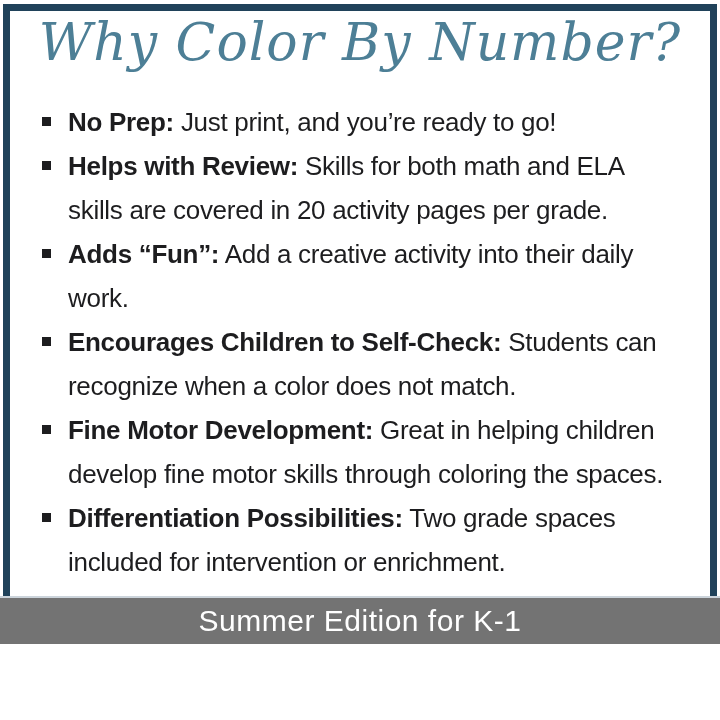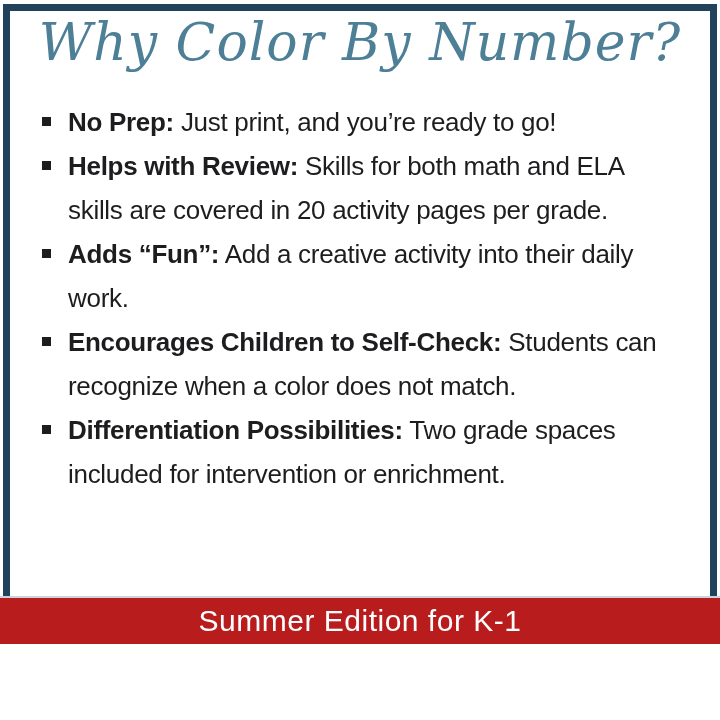--- a/index.html
+++ b/index.html
@@ -71,21 +71,21 @@
   .logo-tag {
     margin-top: 2px;
     font-size: 8px;
     letter-spacing: 2px;
     color: #7F9CAE;
   }
   .footer {
     position: absolute;
     left: 0; bottom: 0;
     width: 100%; height: 46px;
-    background: #b91c1c;
+    background: #737373;
     border-top: 2px solid #CCD4DB;
     box-sizing: content-box;
     display: flex;
     align-items: center;
     justify-content: center;
   }
   .footer-text {
     color: #ffffff;
     font-size: 30px;
     letter-spacing: 0.5px;
@@ -115,20 +115,25 @@
       <span class="lead">Adds “Fun”:</span>
       <span>Add a creative activity into their daily work.</span>
     </li>
     <li>
       <span class="bullet-square"></span>
       <span class="lead">Encourages Children to Self-Check:</span>
       <span>Students can recognize when a color does not match.</span>
     </li>
     <li>
       <span class="bullet-square"></span>
+      <span class="lead">Fine Motor Development:</span>
+      <span>Great in helping children develop fine motor skills through coloring the spaces.</span>
+    </li>
+    <li>
+      <span class="bullet-square"></span>
       <span class="lead">Differentiation Possibilities:</span>
       <span>Two grade spaces included for intervention or enrichment.</span>
     </li>
   </ul>
 
   <div class="logo">
     <div class="logo-word"><span>EDUCAT</span><span class="logo-bar"></span><span>ON</span></div>
     <div class="logo-tag">TO THE CORE</div>
   </div>
 

